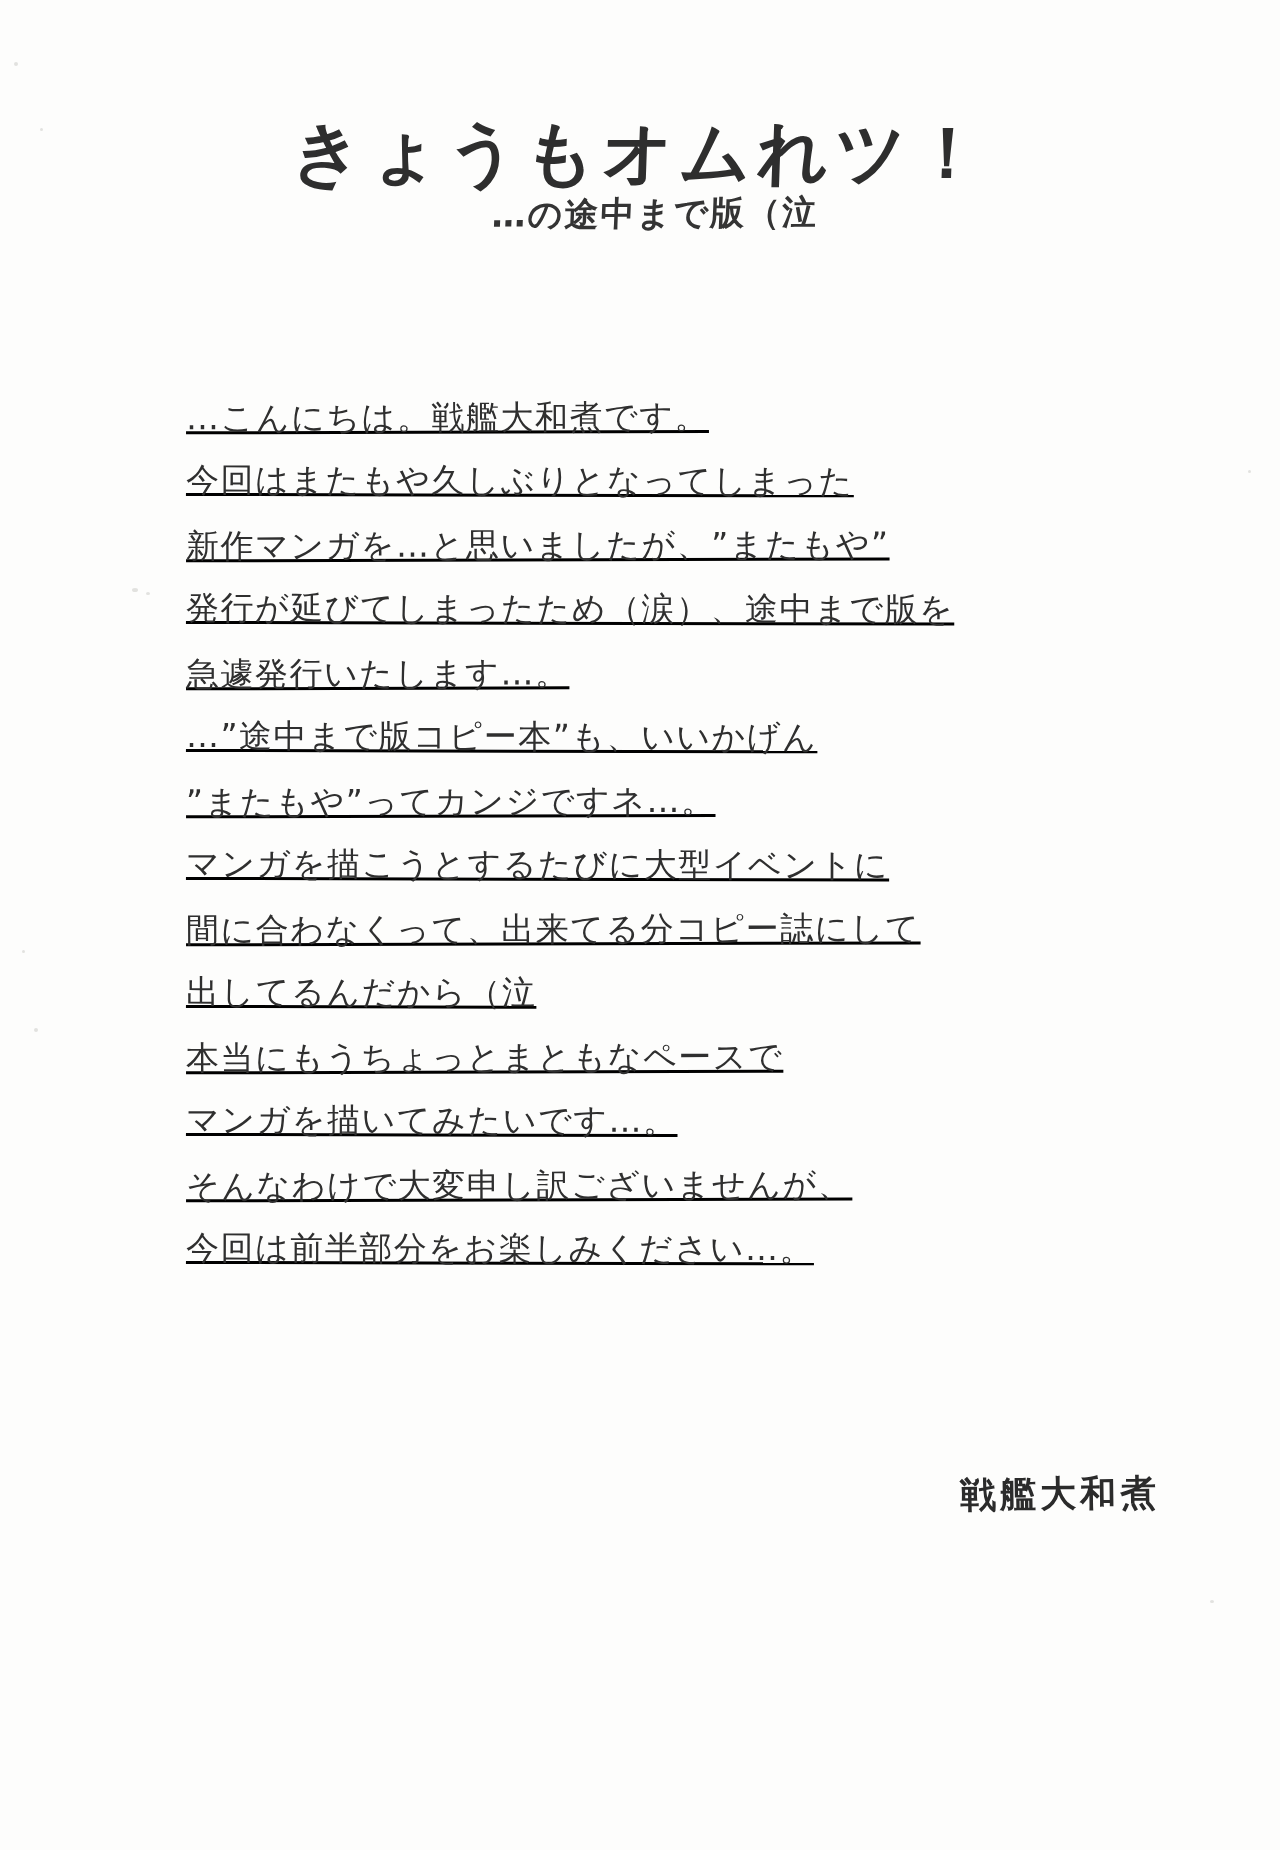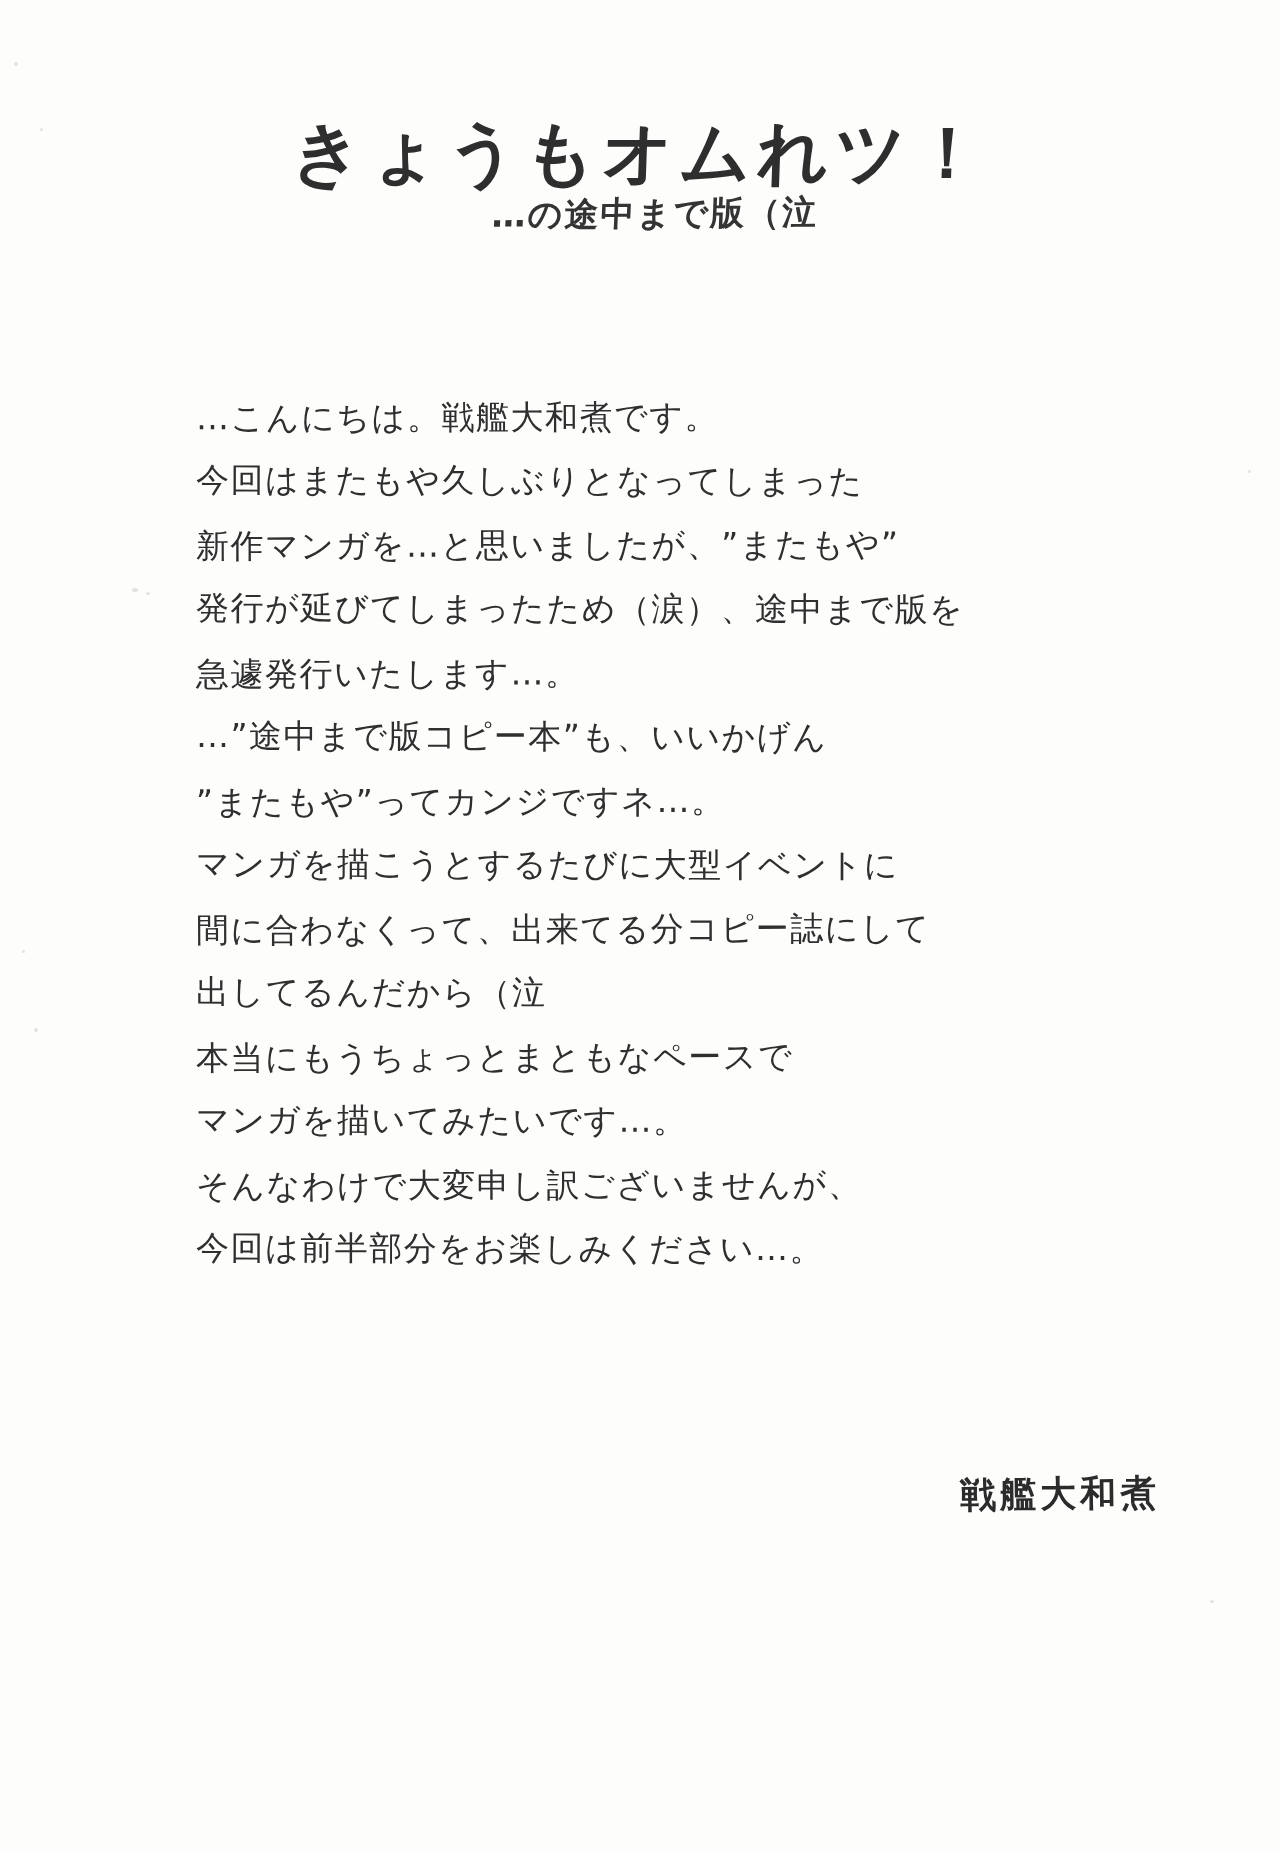--- a/index.html
+++ b/index.html
@@ -53,23 +53,24 @@
     font-size: 34px;
     letter-spacing: 2px;
     color: #343434;
     font-weight: 600;
     transform: skewX(-3deg) rotate(-0.6deg);
   }
 
   
   #body-text {
     position: absolute;
-    left: 196px;
+    left: 186px;
     top: 385px;
     width: 1000px;
+    text-decoration: underline;
   }
   .body-line {
     font-size: 33px;
     line-height: 64px;
     letter-spacing: 1.5px;
     color: #2f2f2f;
     white-space: pre;
     font-weight: 500;
   }
   .body-line:nth-child(odd)  { transform: rotate(-0.15deg); }

